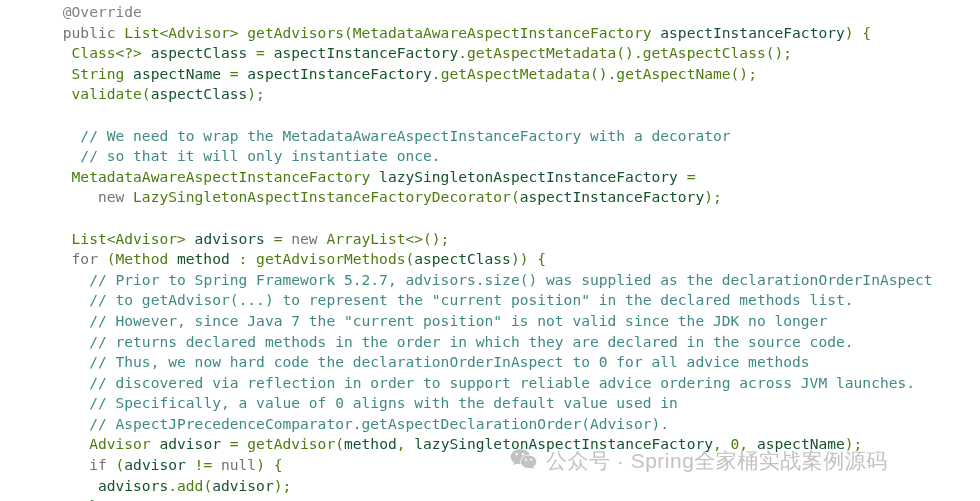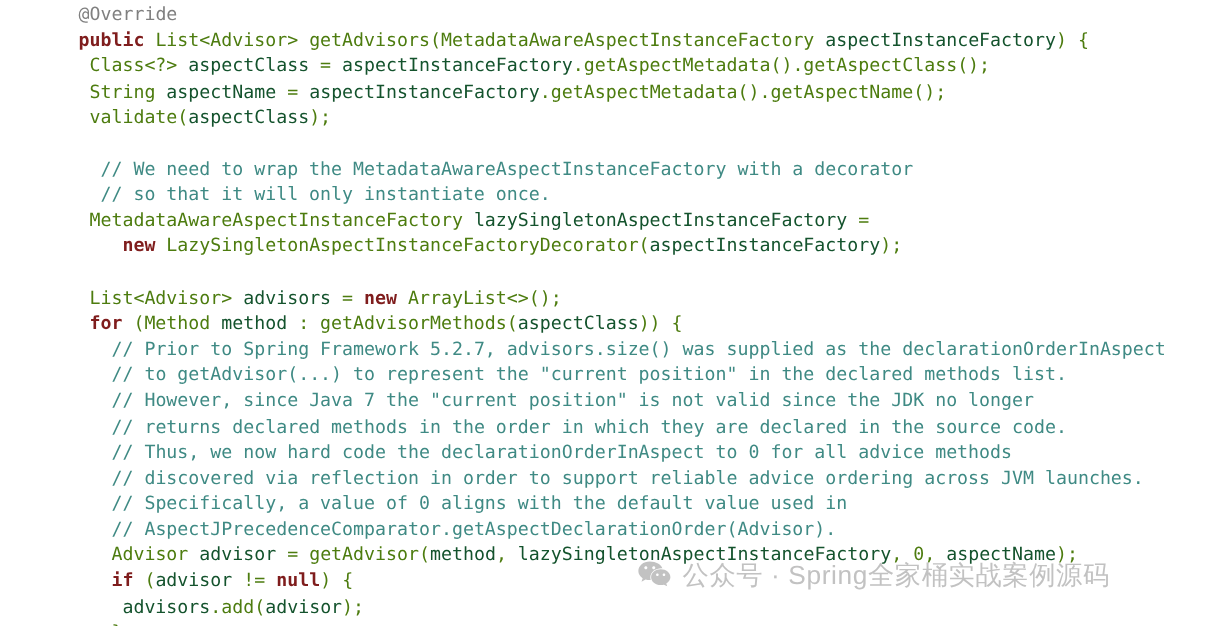--- a/index.html
+++ b/index.html
@@ -29,21 +29,21 @@
     font-size: 14.6px;
     line-height: 20.6px;
     letter-spacing: 0px;
     color: #1a1a2e;
     white-space: pre;
     -webkit-font-smoothing: antialiased;
   }
   .ln { display: block; height: 20.6px; }
   
   .tok-annotation { color: #808080; }
-  .tok-keyword    { color: #7f1d1d; font-weight: bold; }
+  .tok-keyword    { color: #737373; font-weight: normal; }
   .tok-comment    { color: #3f8a84; }
   .tok-param      { color: #14532d; }
   .tok-plain      { color: #4d7c0f; }
 
   
   #watermark {
     position: absolute;
     left: 470px;
     top: 448px;
     display: flex;

